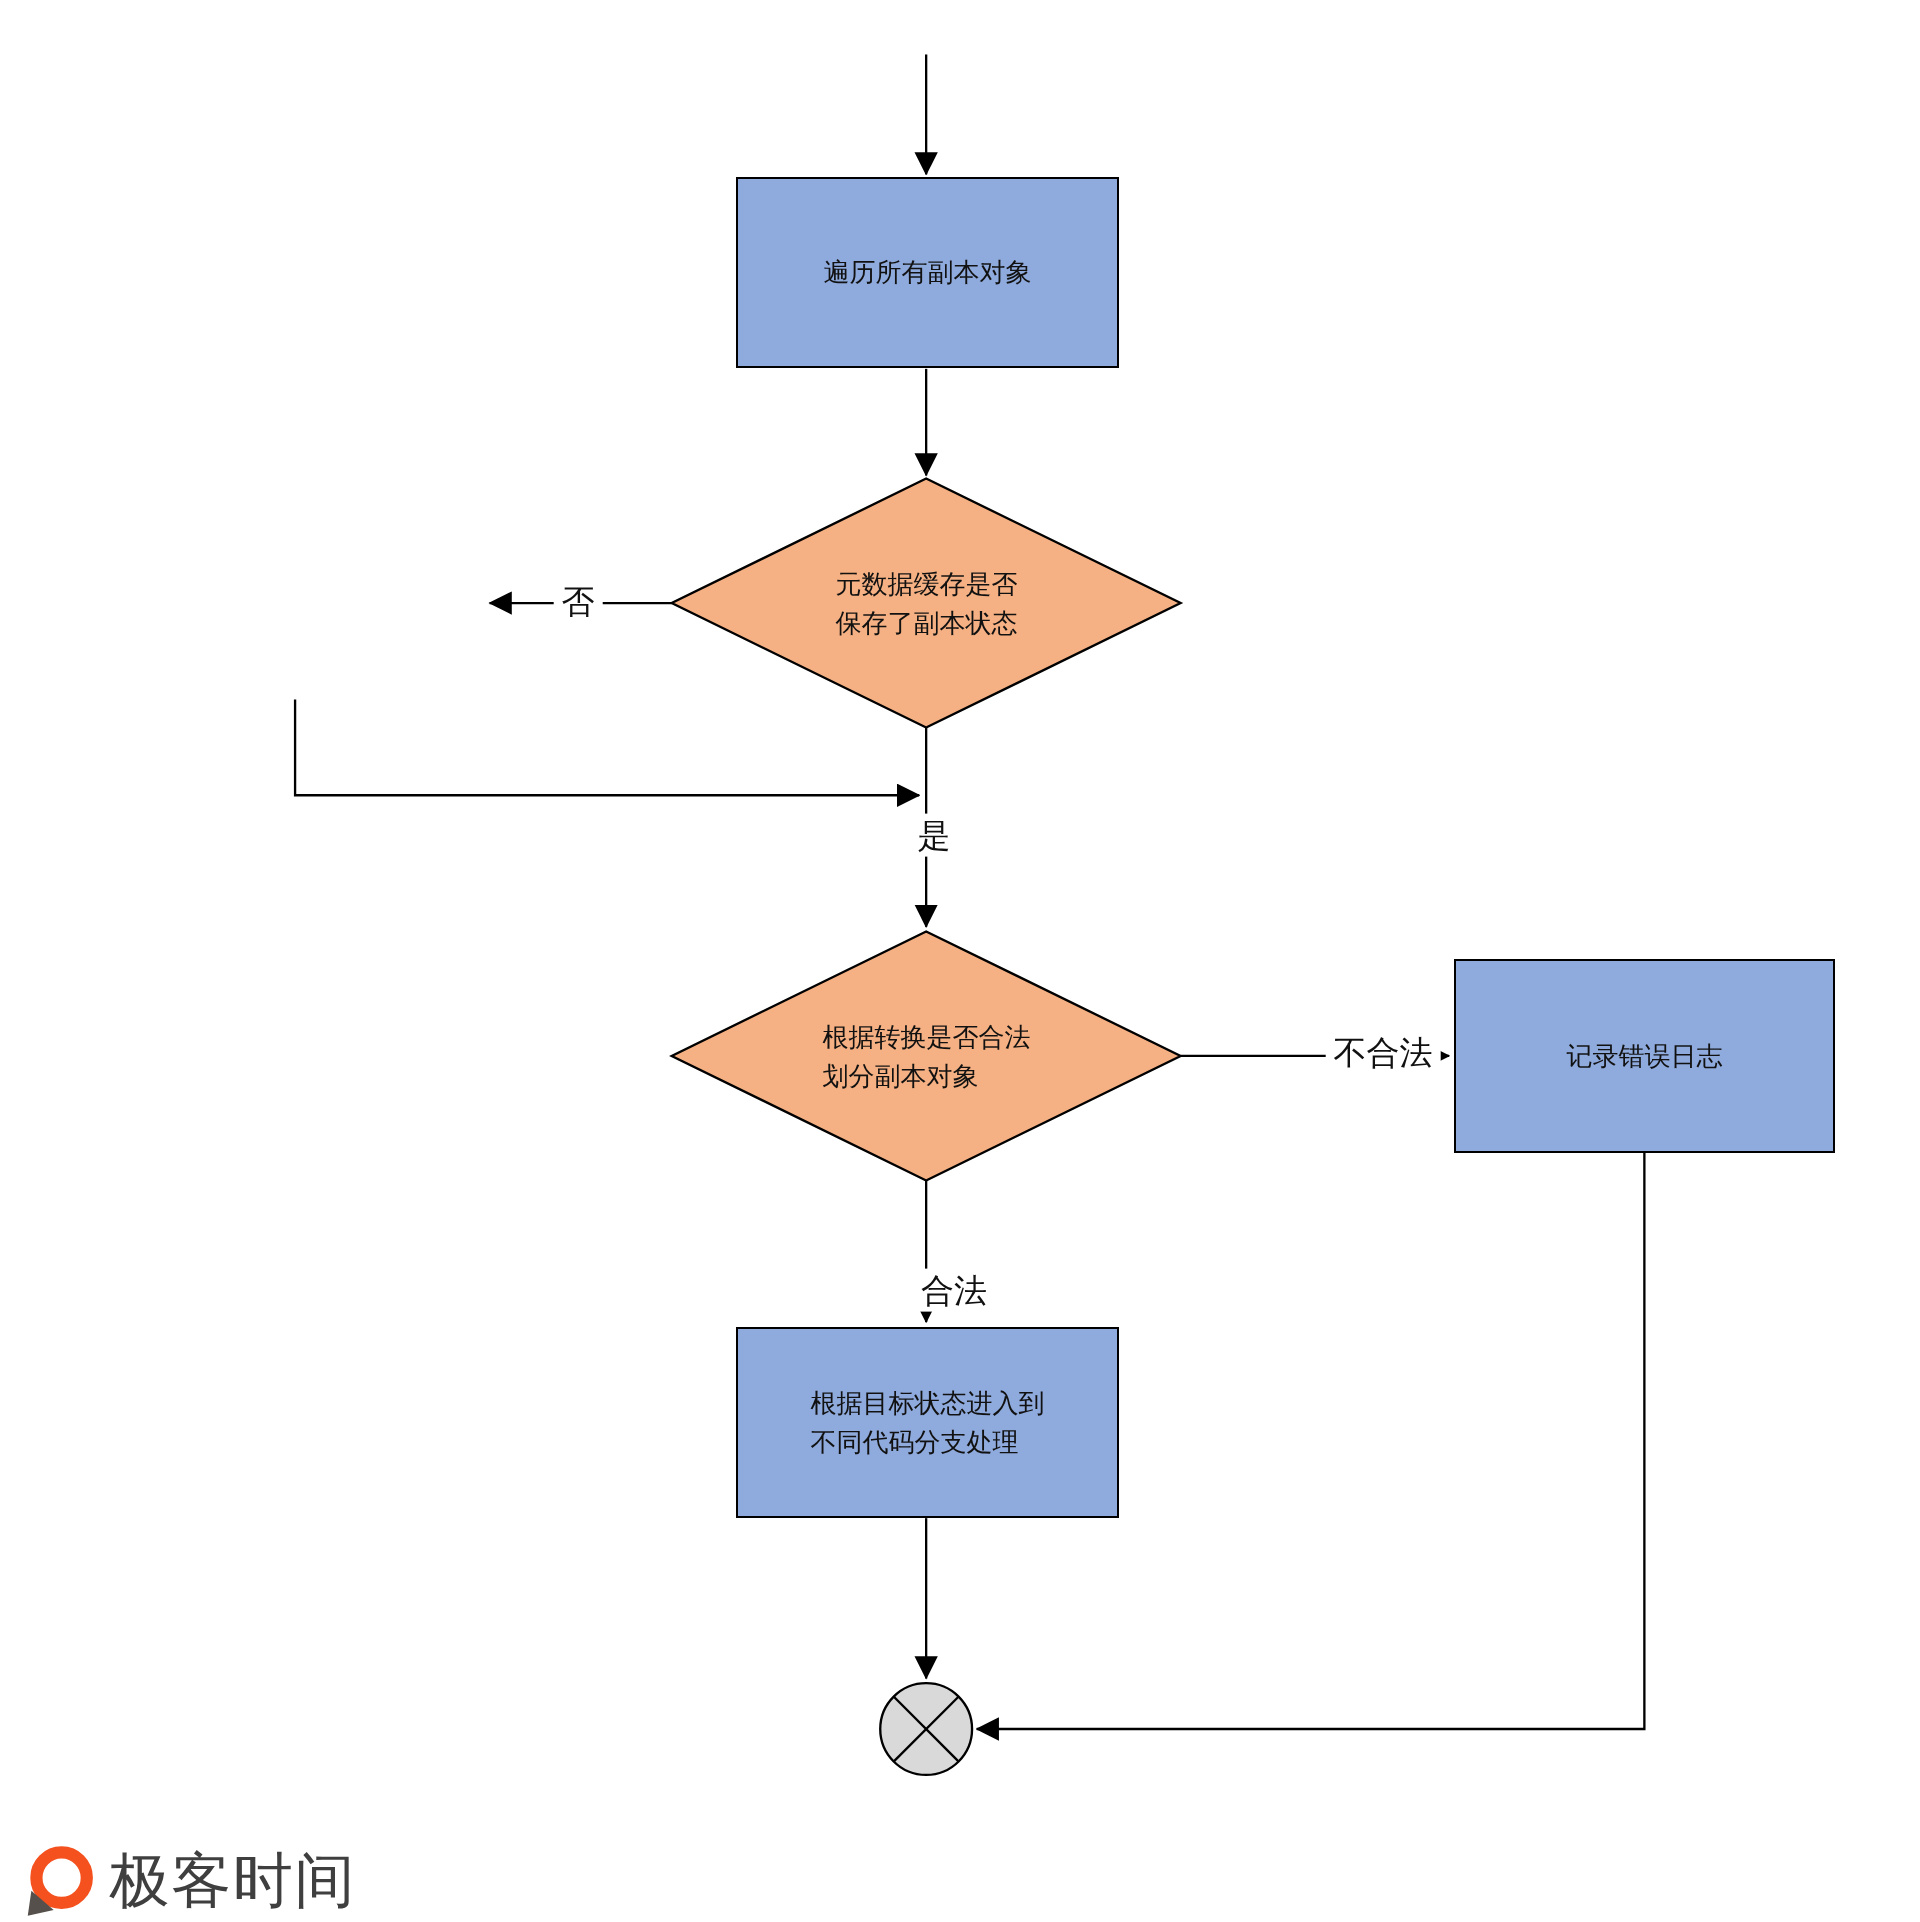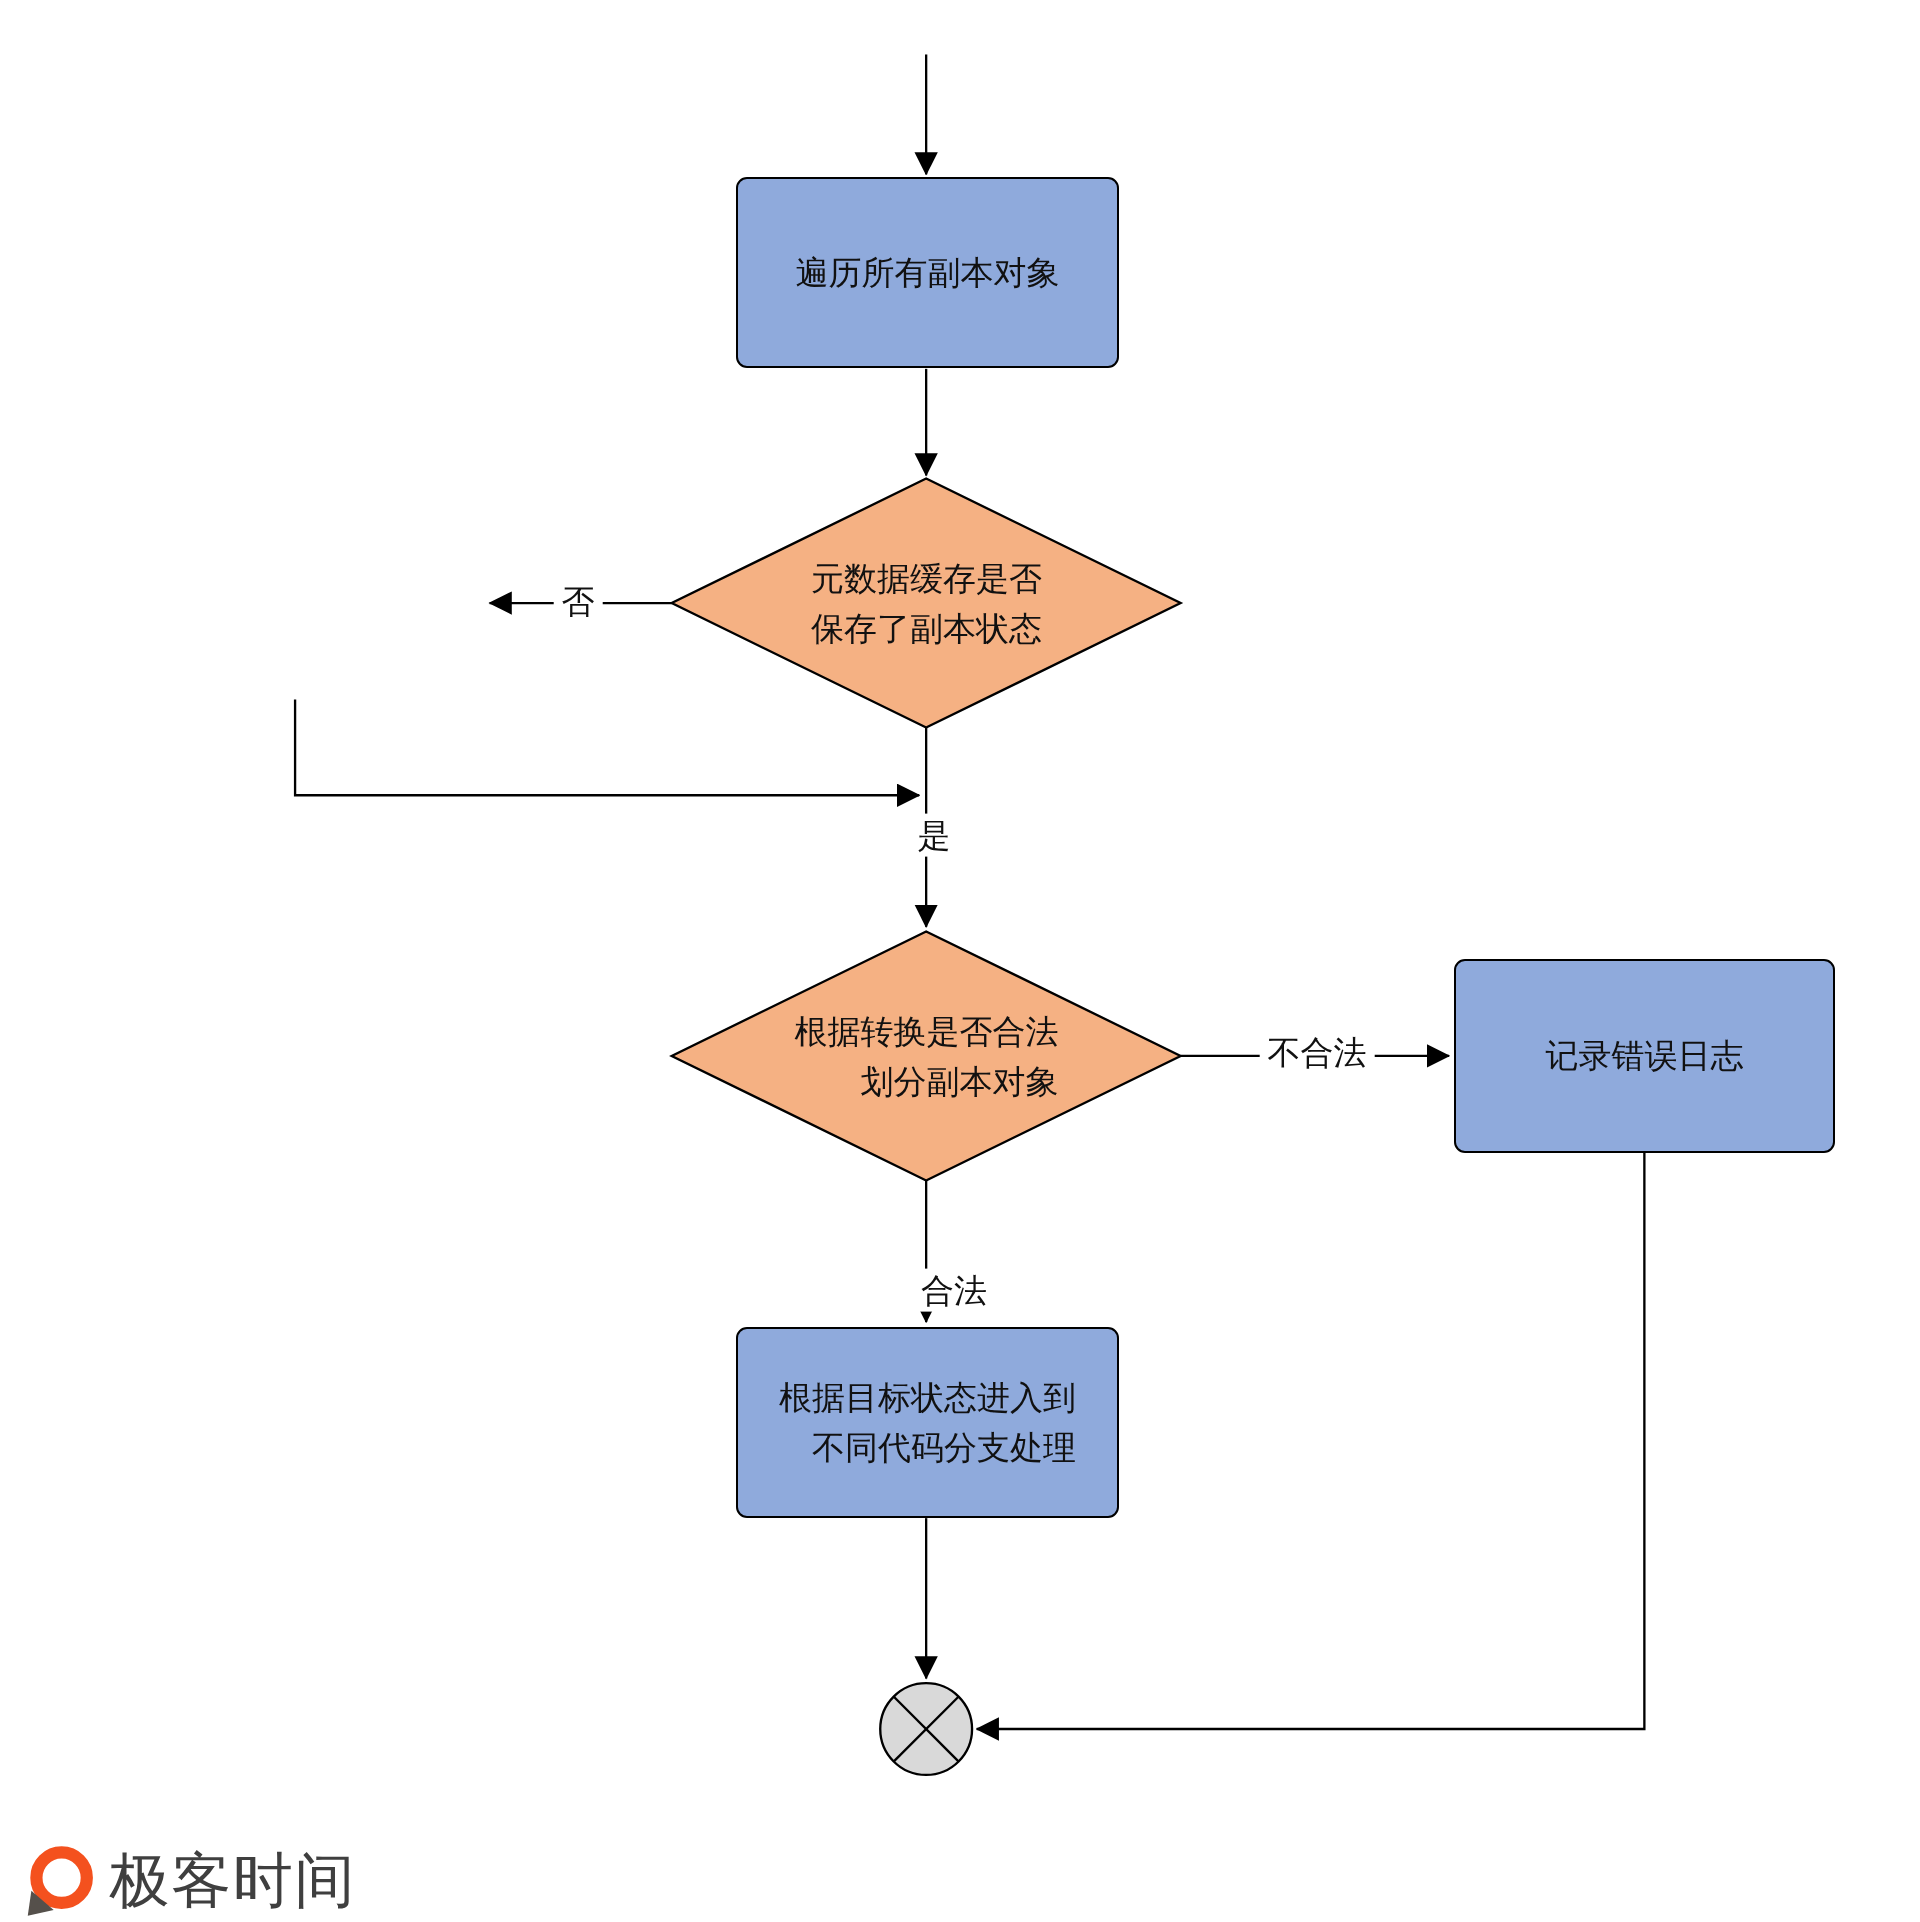--- a/index.html
+++ b/index.html
@@ -40,26 +40,25 @@
     }
     .xline {
       stroke: var(--line, #000);
       stroke-width: 3;
     }
     .node {
       position: absolute;
       display: flex;
       align-items: center;
       justify-content: center;
-      text-align: right;
+      text-align: left;
       white-space: pre-line;
-      font-size: 33px;
+      font-size: 26px;
       line-height: 1.5;
       box-sizing: border-box;
-      border-radius: 11px;
     }
     .process {
       background: var(--process-fill, #8FAADC);
       border: 2.3px solid var(--line, #000);
     }
     .decision-text {
       pointer-events: none;
       background: transparent;
     }
     .edge-label {
@@ -154,21 +153,21 @@
 
   <div class="node decision-text" style="left:693px; top:971px; width:467px; height:171px;">
     <span>根据转换是否合法
 划分副本对象</span>
   </div>
 
   <div class="edge-label" style="left:578px; top:601px;">否</div>
 
   <div class="edge-label" style="left:934px; top:835px;">是</div>
 
-  <div class="edge-label" style="left:1317px; top:1052px;">不合法</div>
+  <div class="edge-label" style="left:1383px; top:1052px;">不合法</div>
 
   <div class="edge-label" style="left:926px; top:1290px;margin-left:28px;">合法</div>
 
   <div class="footer-logo">
     <svg width="72" height="72" viewBox="0 0 100 100">
       <circle class="logo-ring" cx="55" cy="44" r="35"></circle>
       <path class="logo-tail" d="M8,97 L13,62 L44,89 z"></path>
     </svg>
     <span class="logo-text">极客时间</span>
   </div>

